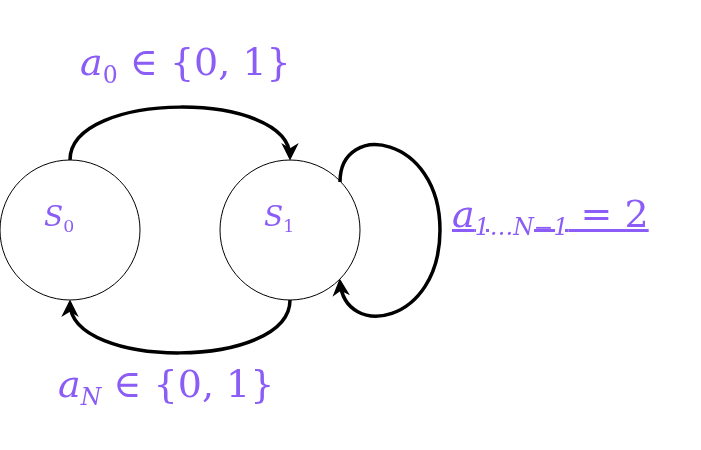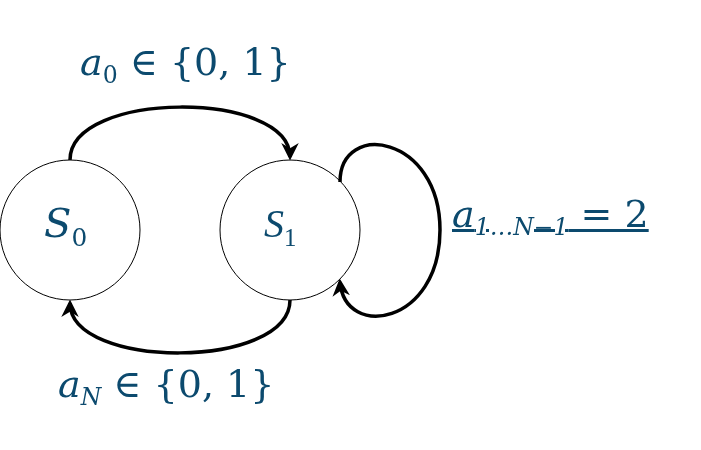--- a/index.html
+++ b/index.html
@@ -1,21 +1,21 @@
 <!DOCTYPE html>
 <html><head>
 <meta charset="utf-8">
 <style>
   html, body { margin:0; padding:0; background:#ffffff; }
   body { width:701px; height:450px; position:relative; overflow:hidden; font-family:"DejaVu Serif", serif; }
   svg { position:absolute; left:0; top:0; }
-  .lbl { position:absolute; color:#0c4a6e; white-space:nowrap; font-family:"DejaVu Serif","Liberation Serif",serif; }
+  .lbl { position:absolute; color:#8b5cf6; white-space:nowrap; font-family:"DejaVu Serif","Liberation Serif",serif; }
   .it { font-style:italic; }
   .sub { font-size:0.62em; position:relative; top:0.35em; }
-  .statelbl { font-size:40px; }
+  .statelbl { font-size:28px; }
   .edgelbl { font-size:38px; }
 </style>
 </head>
 <body>
 
 <svg width="701" height="450" viewBox="0 0 701 450">
   <defs>
     <marker id="arr" viewBox="0 0 10 10" refX="8" refY="5" markerWidth="5" markerHeight="5" orient="auto">
       <path d="M0,0 L10,5 L0,10 L3,5 Z" fill="#000"></path>
     </marker>
@@ -24,19 +24,19 @@
   <circle cx="290" cy="230" r="70" fill="#fff" stroke="#000" stroke-width="1"></circle>
 
   <path d="M70,160 C70,90 290,90 290,157" fill="none" stroke="#000" stroke-width="3.5" marker-end="url(#arr)"></path>
 
   <path d="M290,300 C290,370 70,370 70,303" fill="none" stroke="#000" stroke-width="3.5" marker-end="url(#arr)"></path>
 
   <path d="M340,182 C340,120 440,135 440,230 C440,325 345,340 340,282" fill="none" stroke="#000" stroke-width="3.5" marker-end="url(#arr)"></path>
 </svg>
 
 <div class="lbl statelbl" style="left:44px;top:200px;"><span class="it">S</span><span class="sub">0</span></div>
-<div class="lbl statelbl" style="left:264px;top:200px;font-family:Liberation Serif, serif;"><span class="it">S</span><span class="sub">1</span></div>
+<div class="lbl statelbl" style="left:264px;top:200px;"><span class="it">S</span><span class="sub">1</span></div>
 
 <div class="lbl edgelbl" style="left:80px;top:40px;"><span class="it">a</span><span class="sub">0</span><span> ∈ {0, 1}</span></div>
 
 <div class="lbl edgelbl" style="left:452px;top:192px;text-decoration:underline;"><span class="it">a</span><span class="sub it">1…N−1</span><span> = 2</span></div>
 
 <div class="lbl edgelbl" style="left:58px;top:362px;"><span class="it">a</span><span class="sub it">N</span><span> ∈ {0, 1}</span></div>
 
 </body></html>

